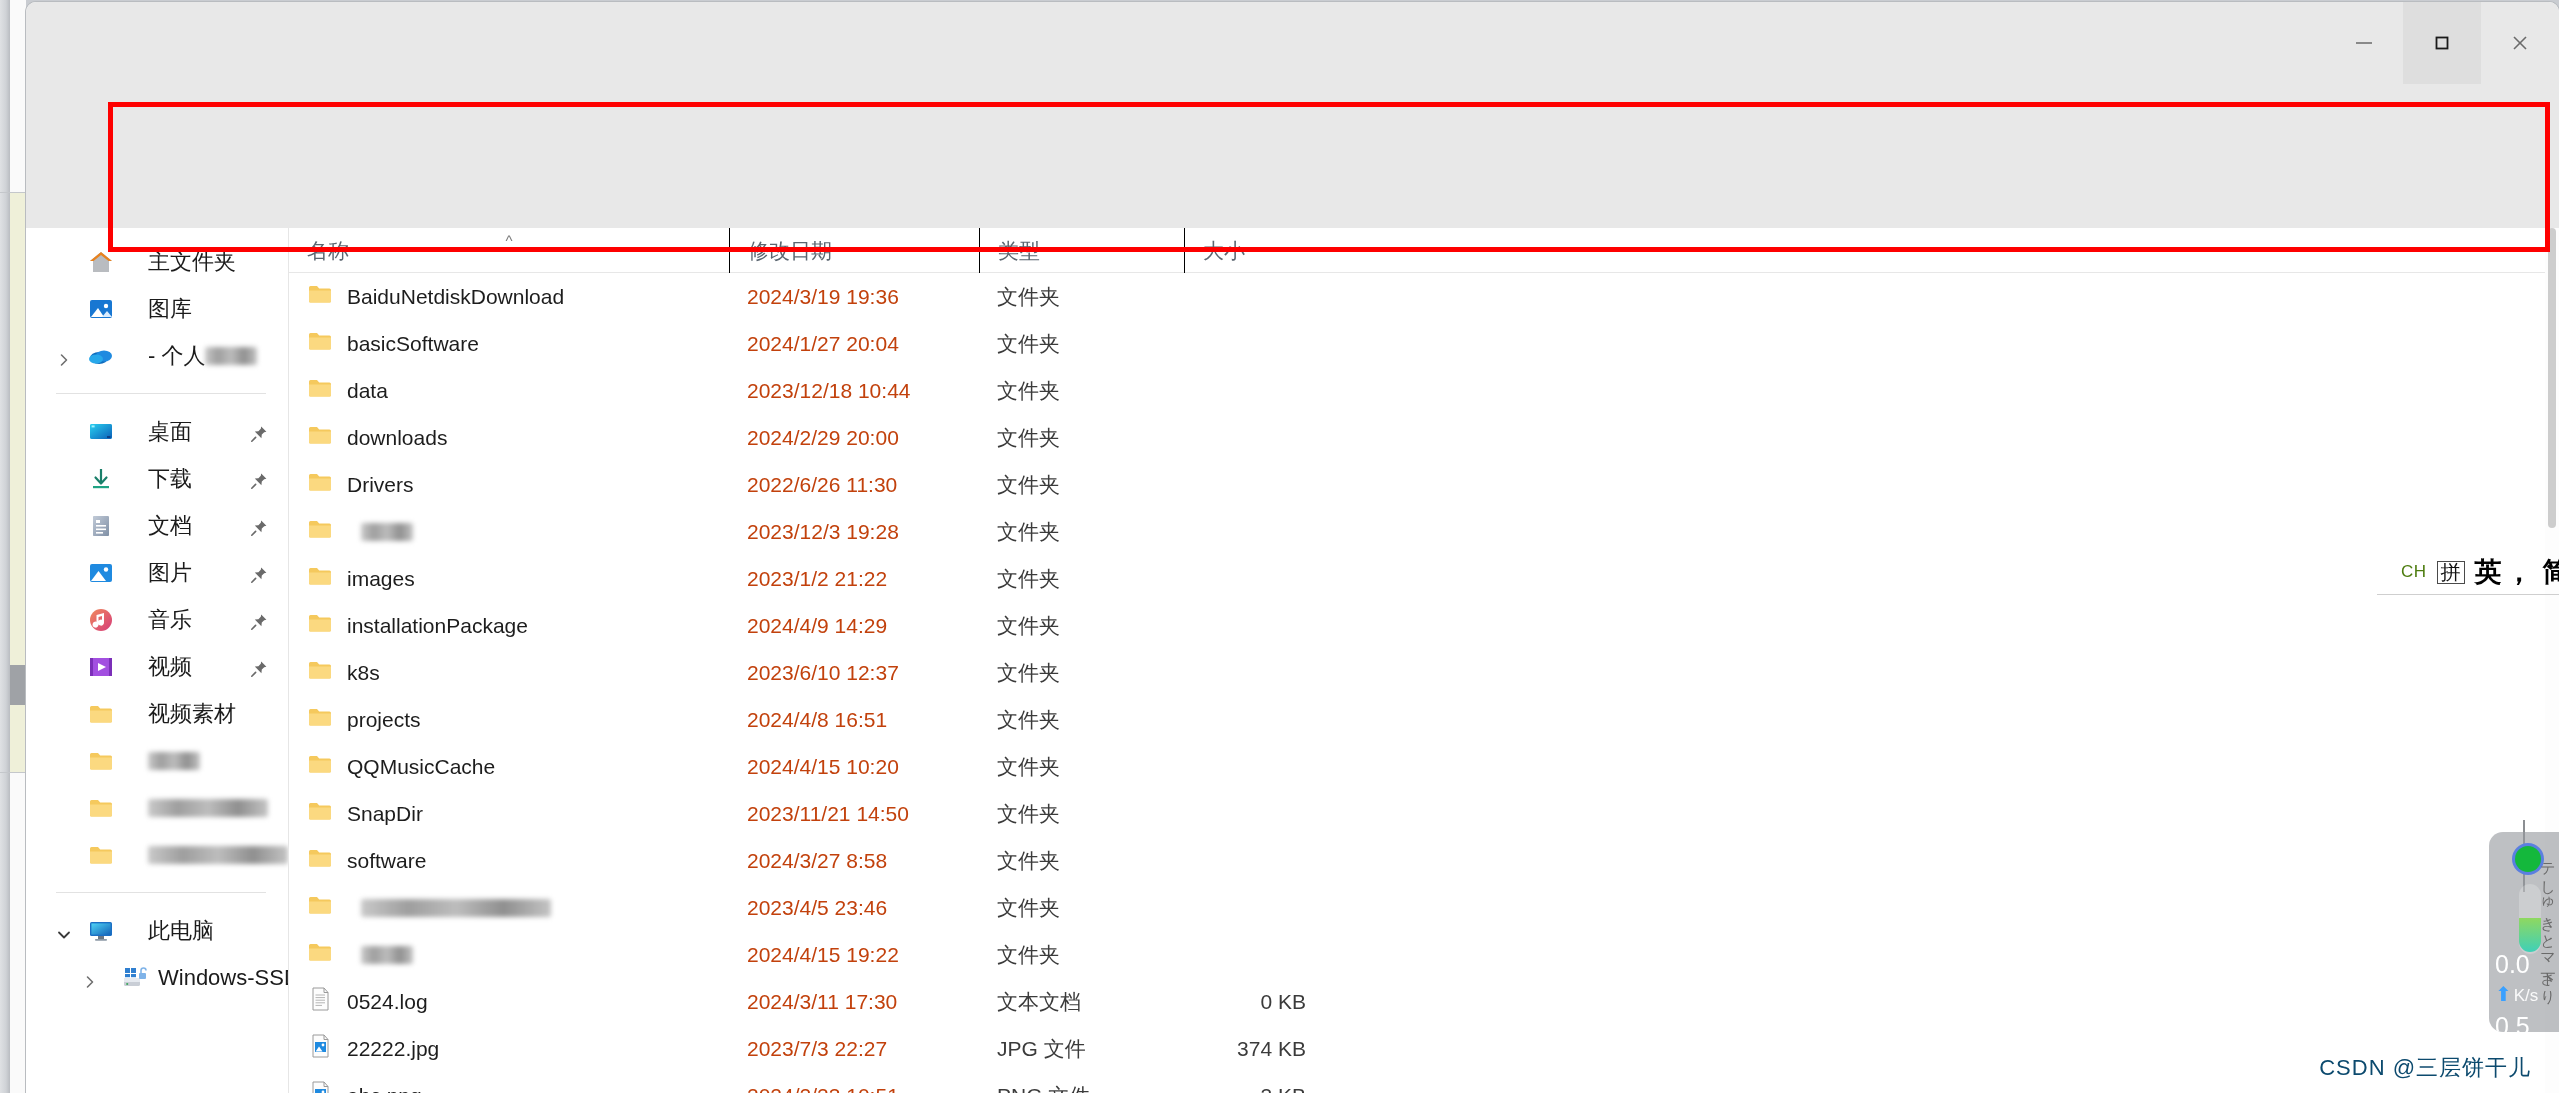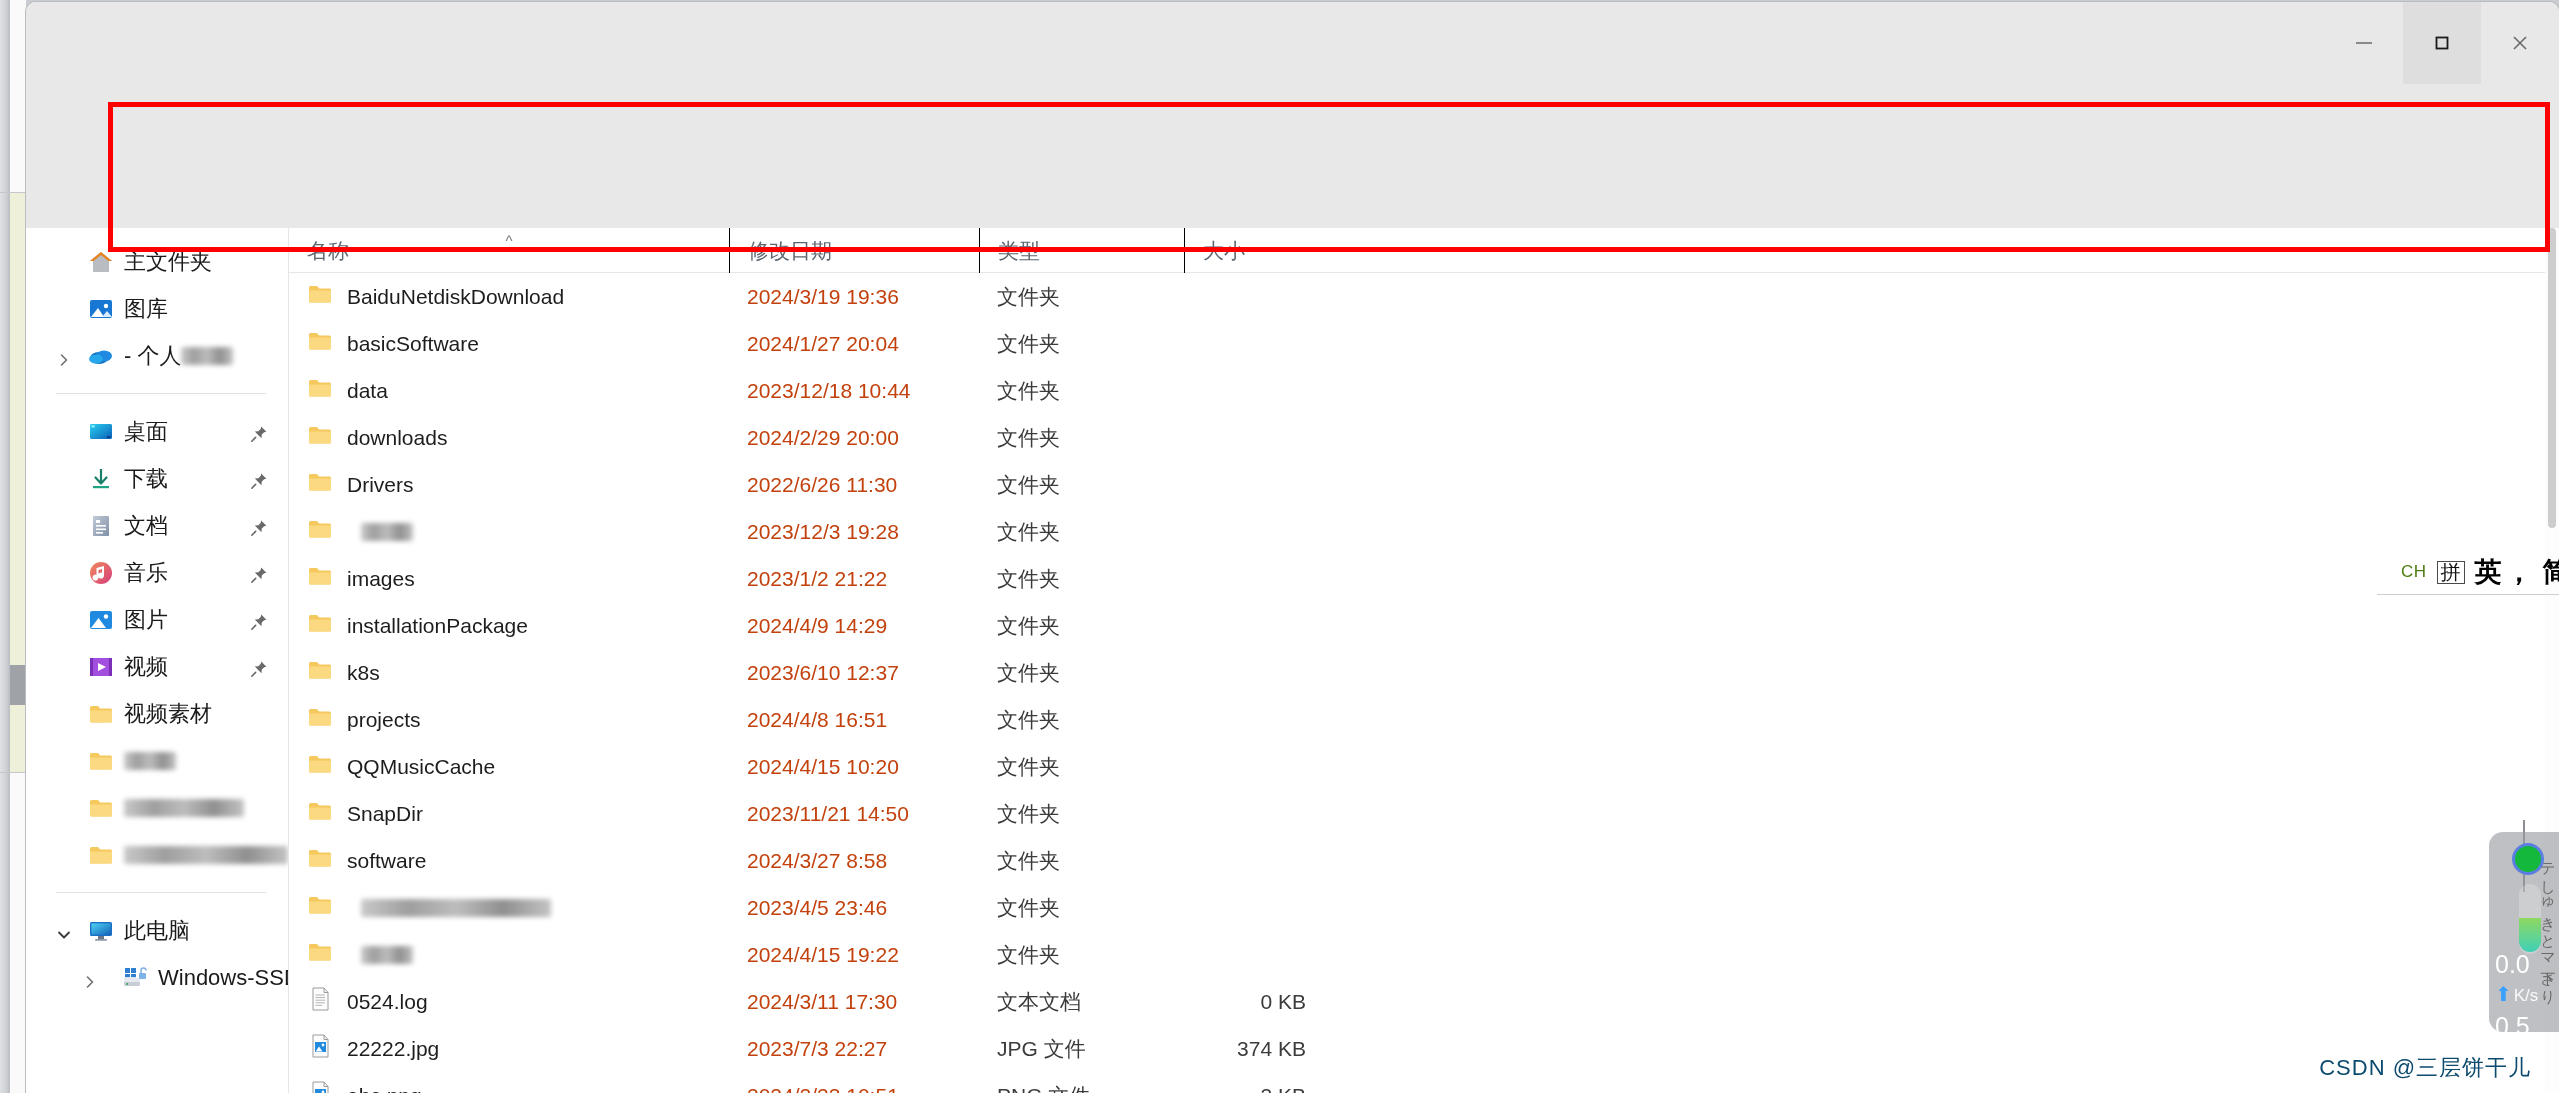--- a/index.html
+++ b/index.html
@@ -86,21 +86,21 @@
   #sidebar {
     position: absolute; left: 0; top: 226px; width: 263px; bottom: 0;
     background: #ffffff;
     border-right: 1px solid #e6e6e6;
     overflow: hidden;
   }
   .nav-item {
     position: relative;
     height: 47px;
     display: flex; align-items: center;
-    padding-left: 62px;
+    padding-left: 86px;
     font-size: 22px;
     color: #1b1b1b;
     white-space: nowrap;
   }
   .nav-item.selected { background:#dedede; border-radius:5px; margin:0 6px 0 0;}
   .nav-item .chev {
     position: absolute; left: 30px; top: 50%; transform: translateY(-50%);
     width: 16px; height: 16px; color: #6f6f6f;
   }
   .nav-item .ico {
@@ -360,42 +360,42 @@
             <rect x="8" y="19" width="7" height="1.6" fill="#fff"></rect>
           </svg></span>
         <span class="nav-label">文档</span>
         <span class="pin"><svg width="18" height="18" viewBox="0 0 18 18">
             <path d="M11.2 1.6 L16.4 6.8 L14.2 7.2 L11.8 9.6 L11.4 13.2 L4.8 6.6 L8.4 6.2 L10.8 3.8 Z" fill="#6a6a6a"></path>
             <line x1="5.6" y1="12.4" x2="1.8" y2="16.2" stroke="#6a6a6a" stroke-width="1.6" stroke-linecap="round"></line>
           </svg></span>
       </div>
       <div class="nav-item">
         <span class="ico"><svg class="ficon" width="26" height="26" viewBox="0 0 26 26">
+            <rect x="2" y="4" width="22" height="18" rx="2" fill="#1f8ae0"></rect>
+            <circle cx="18" cy="9.5" r="2.2" fill="#fff"></circle>
+            <path d="M3 21 L10.5 11 L18 21 Z" fill="#fff"></path>
+          </svg></span>
+        <span class="nav-label">图片</span>
+        <span class="pin"><svg width="18" height="18" viewBox="0 0 18 18">
+            <path d="M11.2 1.6 L16.4 6.8 L14.2 7.2 L11.8 9.6 L11.4 13.2 L4.8 6.6 L8.4 6.2 L10.8 3.8 Z" fill="#6a6a6a"></path>
+            <line x1="5.6" y1="12.4" x2="1.8" y2="16.2" stroke="#6a6a6a" stroke-width="1.6" stroke-linecap="round"></line>
+          </svg></span>
+      </div>
+      <div class="nav-item">
+        <span class="ico"><svg class="ficon" width="26" height="26" viewBox="0 0 26 26">
             <circle cx="13" cy="13" r="11" fill="url(#g3)"></circle>
             <defs>
               <linearGradient id="g3" x1="0" y1="0" x2="1" y2="1">
                 <stop offset="0" stop-color="#f08a5d"></stop>
                 <stop offset="1" stop-color="#d63d7a"></stop>
               </linearGradient>
             </defs>
             <path d="M16 6 V15.5 A3 3 0 1 1 14 12.8 V9 L10.5 10 V17.5 A3 3 0 1 1 8.5 14.8 V8 Z" fill="#fff"></path>
           </svg></span>
         <span class="nav-label">音乐</span>
-        <span class="pin"><svg width="18" height="18" viewBox="0 0 18 18">
-            <path d="M11.2 1.6 L16.4 6.8 L14.2 7.2 L11.8 9.6 L11.4 13.2 L4.8 6.6 L8.4 6.2 L10.8 3.8 Z" fill="#6a6a6a"></path>
-            <line x1="5.6" y1="12.4" x2="1.8" y2="16.2" stroke="#6a6a6a" stroke-width="1.6" stroke-linecap="round"></line>
-          </svg></span>
-      </div>
-      <div class="nav-item">
-        <span class="ico"><svg class="ficon" width="26" height="26" viewBox="0 0 26 26">
-            <rect x="2" y="4" width="22" height="18" rx="2" fill="#1f8ae0"></rect>
-            <circle cx="18" cy="9.5" r="2.2" fill="#fff"></circle>
-            <path d="M3 21 L10.5 11 L18 21 Z" fill="#fff"></path>
-          </svg></span>
-        <span class="nav-label">图片</span>
         <span class="pin"><svg width="18" height="18" viewBox="0 0 18 18">
             <path d="M11.2 1.6 L16.4 6.8 L14.2 7.2 L11.8 9.6 L11.4 13.2 L4.8 6.6 L8.4 6.2 L10.8 3.8 Z" fill="#6a6a6a"></path>
             <line x1="5.6" y1="12.4" x2="1.8" y2="16.2" stroke="#6a6a6a" stroke-width="1.6" stroke-linecap="round"></line>
           </svg></span>
       </div>
       <div class="nav-item">
         <span class="ico"><svg class="ficon" width="26" height="26" viewBox="0 0 26 26">
             <rect x="2" y="4" width="22" height="18" rx="2" fill="#a24fe0"></rect>
             <rect x="2" y="4" width="3" height="18" fill="#7b2fb8"></rect>
             <rect x="21" y="4" width="3" height="18" fill="#7b2fb8"></rect>

